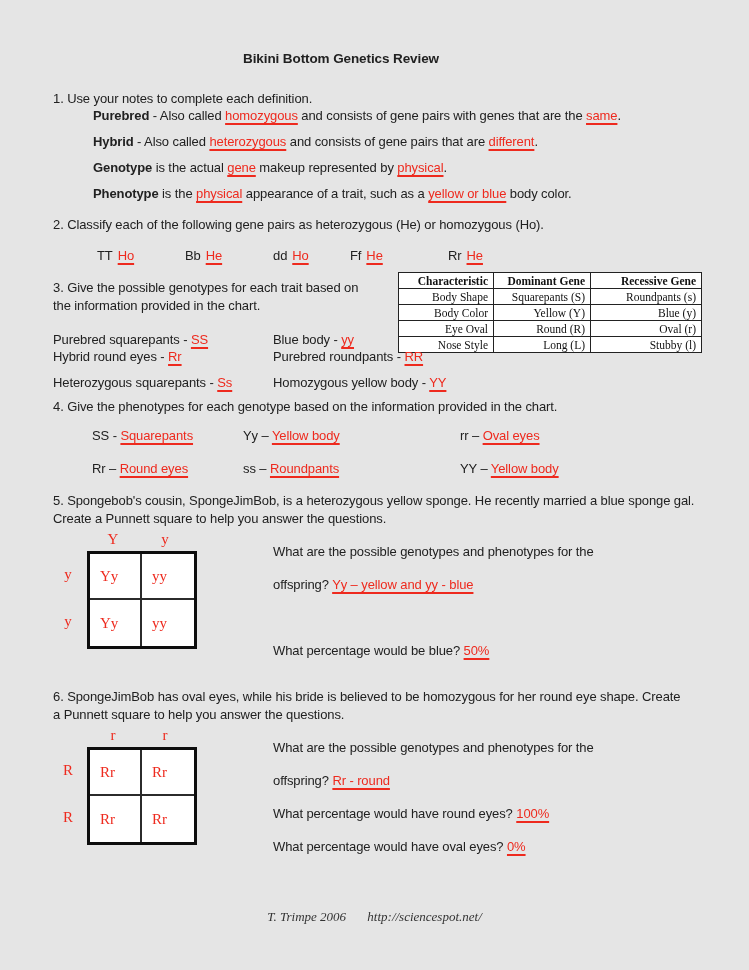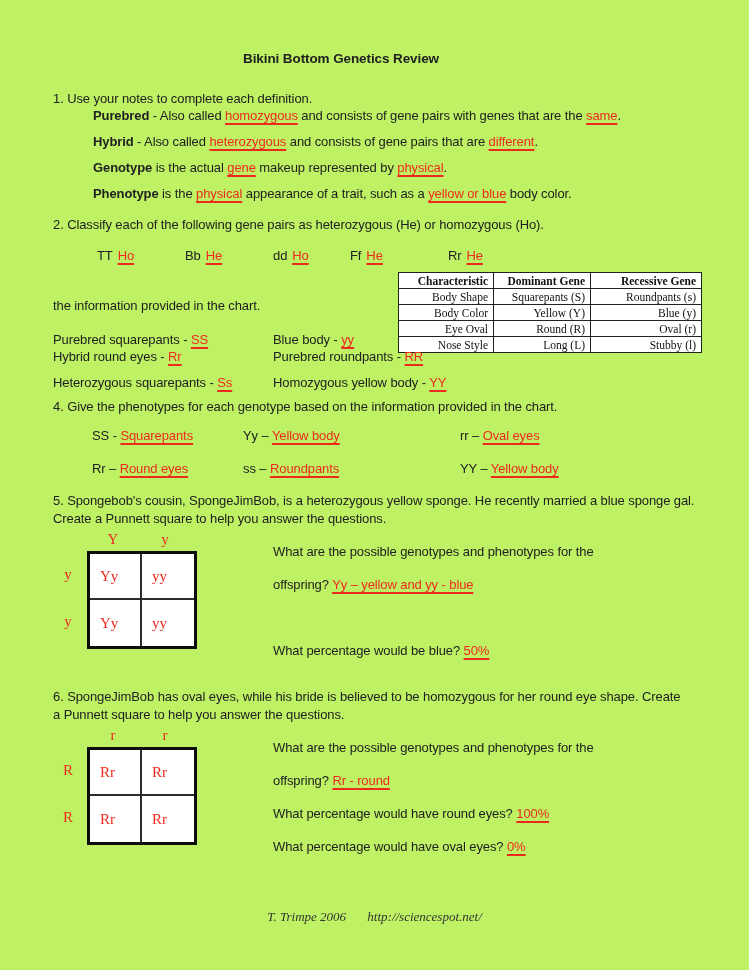--- a/index.html
+++ b/index.html
@@ -1,17 +1,17 @@
 <!DOCTYPE html>
 <html style="--red: #ee2a1e;"><head>
 <meta charset="utf-8">
 <style>
   :root{ --red:#ee2a1e; --ink:#212121; }
   html,body{margin:0;padding:0;background:#fff;}
-  .page{position:relative;width:749px;height:970px;background:#bef264;overflow:hidden;
+  .page{position:relative;width:749px;height:970px;background:#e5e5e5;overflow:hidden;
         font-family:"Liberation Sans",sans-serif;color:var(--ink);}
   .line{position:absolute;white-space:nowrap;font-size:13px;letter-spacing:-0.1px;line-height:17px;}
   .title{left:53px;top:50px;width:576px;text-align:center;font-weight:700;font-size:13.5px;}
   .seg{white-space:pre;}
   .seg-n{color:var(--ink);}
   .seg-b{font-weight:700;color:var(--ink);margin-left:40px;}
   .seg-a, .ans{color:var(--red);text-decoration:underline;text-decoration-color:var(--red);
           text-decoration-thickness:1.5px;text-underline-offset:2.5px;}
   .lab{white-space:pre;}
   .pair .lab{margin-right:5px;}
@@ -61,20 +61,21 @@
   <div class="line pair" style="left:273px;top:247px">
     <span class="lab">dd</span><span class="ans">Ho</span>
   </div>
   <div class="line pair" style="left:350px;top:247px">
     <span class="lab">Ff</span><span class="ans">He</span>
   </div>
   <div class="line pair" style="left:448px;top:247px">
     <span class="lab">Rr</span><span class="ans">He</span>
   </div>
 
+  <div class="line" style="left:53px;top:279px">3. Give the possible genotypes for each trait based on</div>
   <div class="line" style="left:53px;top:297px">the information provided in the chart.</div>
 
   <table class="gene-table">
     <thead>
       <tr>
         <th class="col-c">Characteristic</th>
         <th class="col-d">Dominant Gene</th>
         <th class="col-r">Recessive Gene</th>
       </tr>
     </thead>

